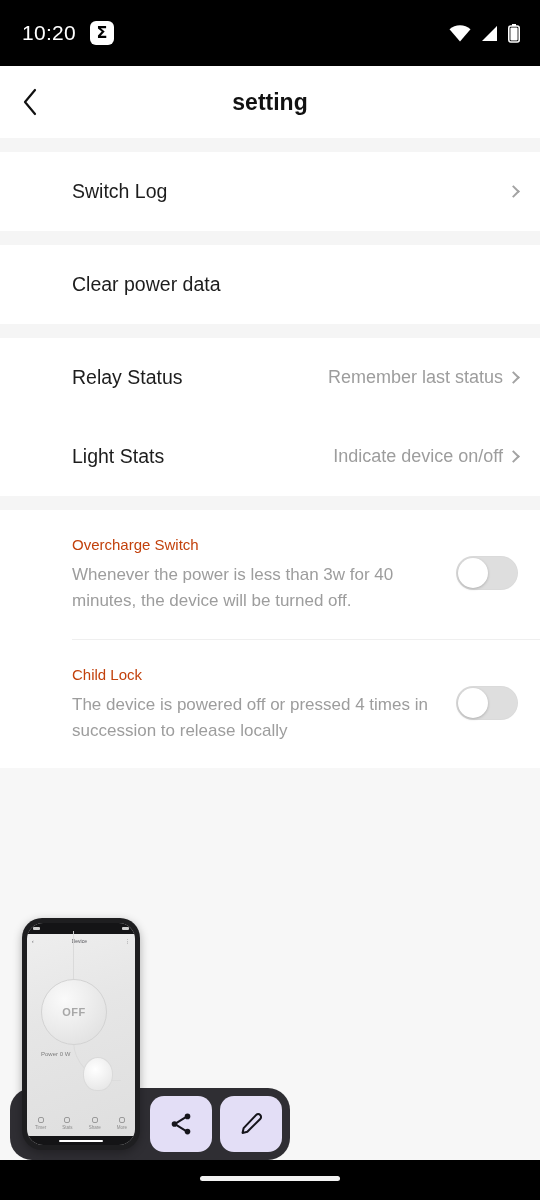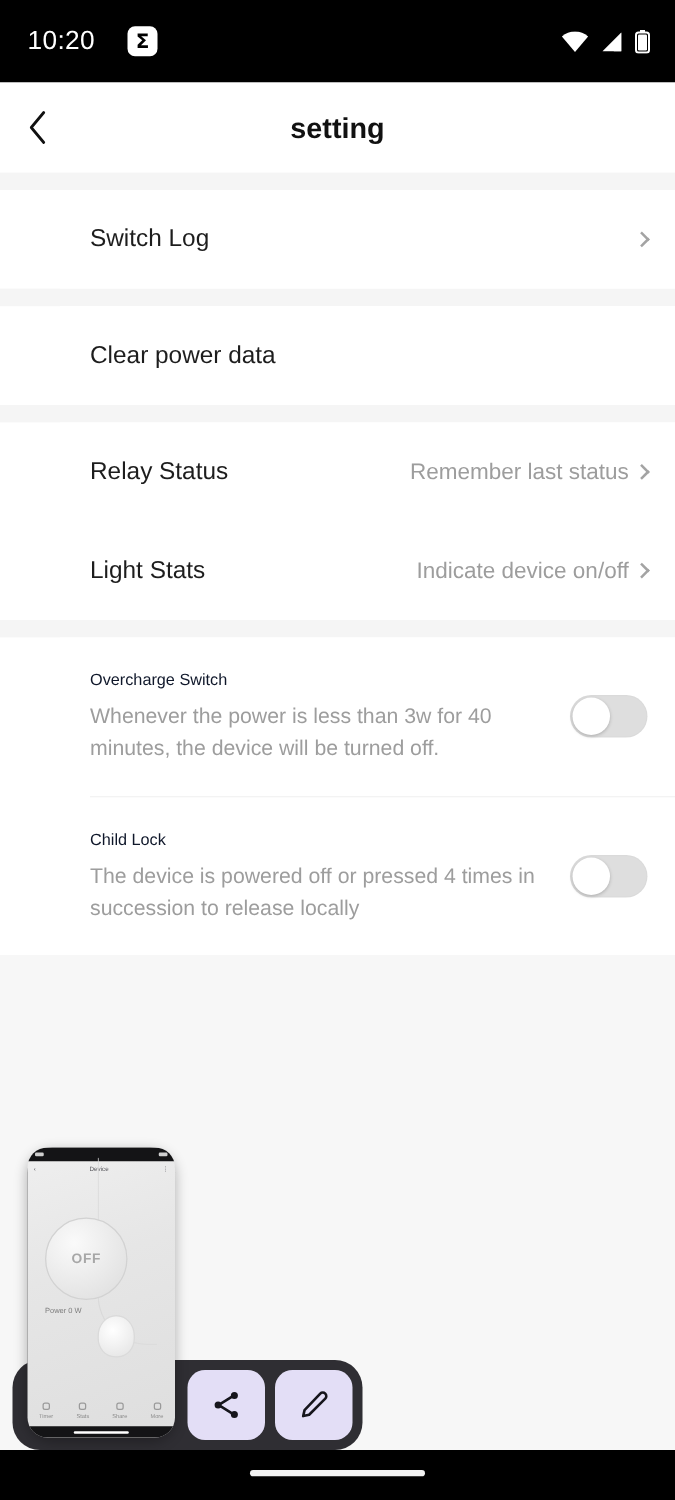--- a/index.html
+++ b/index.html
@@ -10,21 +10,21 @@
     overflow:hidden;
   }
   .phone { position:relative; width:540px; height:1200px; background:#f7f7f7; }
 
   
   .statusbar {
     height:66px; background:#000; color:#fff;
     display:flex; align-items:center; justify-content:space-between;
     padding:0 20px 0 22px;
   }
-  .sb-left { display:flex; gap:26px; }
+  .sb-left { display:flex; gap:14px; }
   .sb-time { font-size:21px; font-weight:400; letter-spacing:.3px; }
   .sigma-badge {
     width:24px; height:24px; background:#fff; border-radius:6px;
     color:#000; font-size:16px; font-weight:700; line-height:24px;
     text-align:center; font-family:"DejaVu Sans", sans-serif;
   }
   .sb-right { display:flex; align-items:center; gap:9px; }
 
   
   .header {
@@ -56,21 +56,21 @@
     border-right:2px solid #a3a3a3; border-top:2px solid #a3a3a3;
     transform:rotate(45deg); margin-bottom:1px;
   }
 
   
   .row-toggle {
     display:flex; align-items:flex-start; justify-content:space-between;
     padding:26px 22px 24px 24px; background:#fff;
   }
   .rt-text { max-width:400px; }
-  .rt-title { font-size:13px; color:#0f172a; margin-bottom:9px; }
+  .rt-title { font-size:15px; color:#c2410c; margin-bottom:9px; }
   .rt-desc { font-size:17px; color:#9d9d9d; line-height:1.55; }
   .toggle {
     flex:0 0 auto; width:62px; height:34px; border-radius:17px;
     background:#dedede; position:relative; margin-top:20px; cursor:pointer;
     box-shadow:inset 0 0 0 1px rgba(0,0,0,0.015);
   }
   .toggle .knob {
     position:absolute; top:2px; left:2px; width:30px; height:30px;
     border-radius:50%; background:#fff;
     box-shadow:0 1px 3px rgba(0,0,0,.22);
@@ -85,21 +85,21 @@
   }
   .shot-actions {
     position:absolute; right:8px; top:8px; display:flex; gap:8px;
   }
   .act-btn {
     width:62px; height:56px; border-radius:14px; background:#e3def6;
     display:flex; align-items:center; justify-content:center; cursor:pointer;
   }
   .thumb {
     position:absolute; left:22px; bottom:10px; width:118px; height:232px;
-    background:#1e1e20; border-radius:20px; 
+    background:#1e1e20; border-radius:20px; padding:5px;
     box-shadow:0 3px 10px rgba(0,0,0,.3);
   }
   .thumb-inner {
     width:100%; height:100%; border-radius:16px; overflow:hidden;
     background:linear-gradient(160deg,#efefef 0%,#e6e6e6 40%,#dedede 100%);
     position:relative;
   }
   .t-status { height:11px; background:#141416; display:flex; align-items:center;
               justify-content:space-between; padding:0 6px; }
   .t-dot { width:7px; height:2.5px; background:#cfcfcf; border-radius:1px; }

